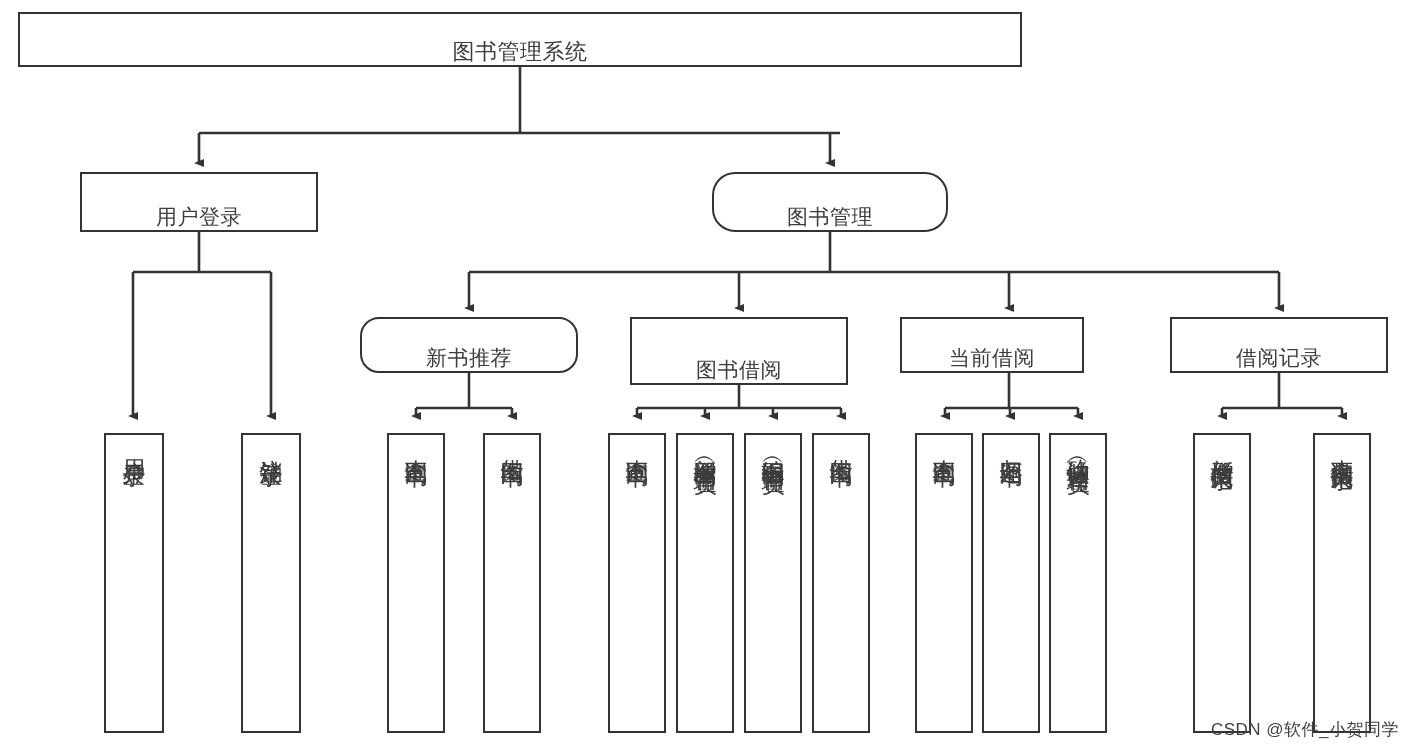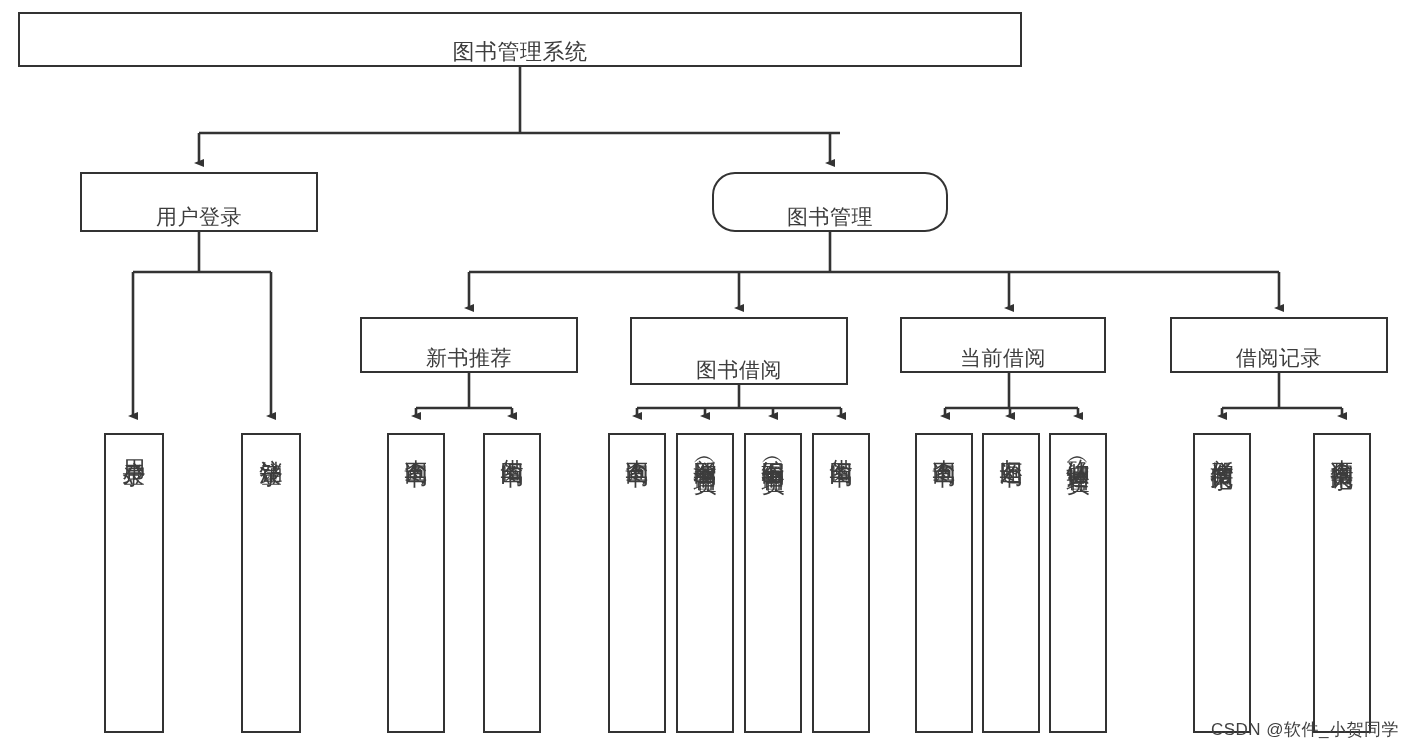--- a/index.html
+++ b/index.html
@@ -134,29 +134,29 @@
   </div>
 
   <div class="node horiz" style="left:80px; top:172px; width:238px; height:60px;">
     <span class="label">用户登录</span>
   </div>
 
   <div class="node horiz" style="left:712px; top:172px; width:236px; height:60px;border-radius:23px;">
     <span class="label">图书管理</span>
   </div>
 
-  <div class="node horiz" style="left:360px; top:317px; width:218px; height:56px;">
+  <div class="node horiz" style="left:360px; top:317px; width:218px; height:56px;border-radius:19px;">
     <span class="label">新书推荐</span>
   </div>
 
   <div class="node horiz" style="left:630px; top:317px; width:218px; height:68px;">
     <span class="label">图书借阅</span>
   </div>
 
-  <div class="node horiz" style="left:900px; top:317px; width:206px; height:56px;">
+  <div class="node horiz" style="left:900px; top:317px; width:184px; height:56px;">
     <span class="label">当前借阅</span>
   </div>
 
   <div class="node horiz" style="left:1170px; top:317px; width:218px; height:56px;">
     <span class="label">借阅记录</span>
   </div>
 
   <div class="node vert" style="left:104px; top:433px; width:60px; height:300px;">
     <span class="label">用户登录</span>
   </div>

